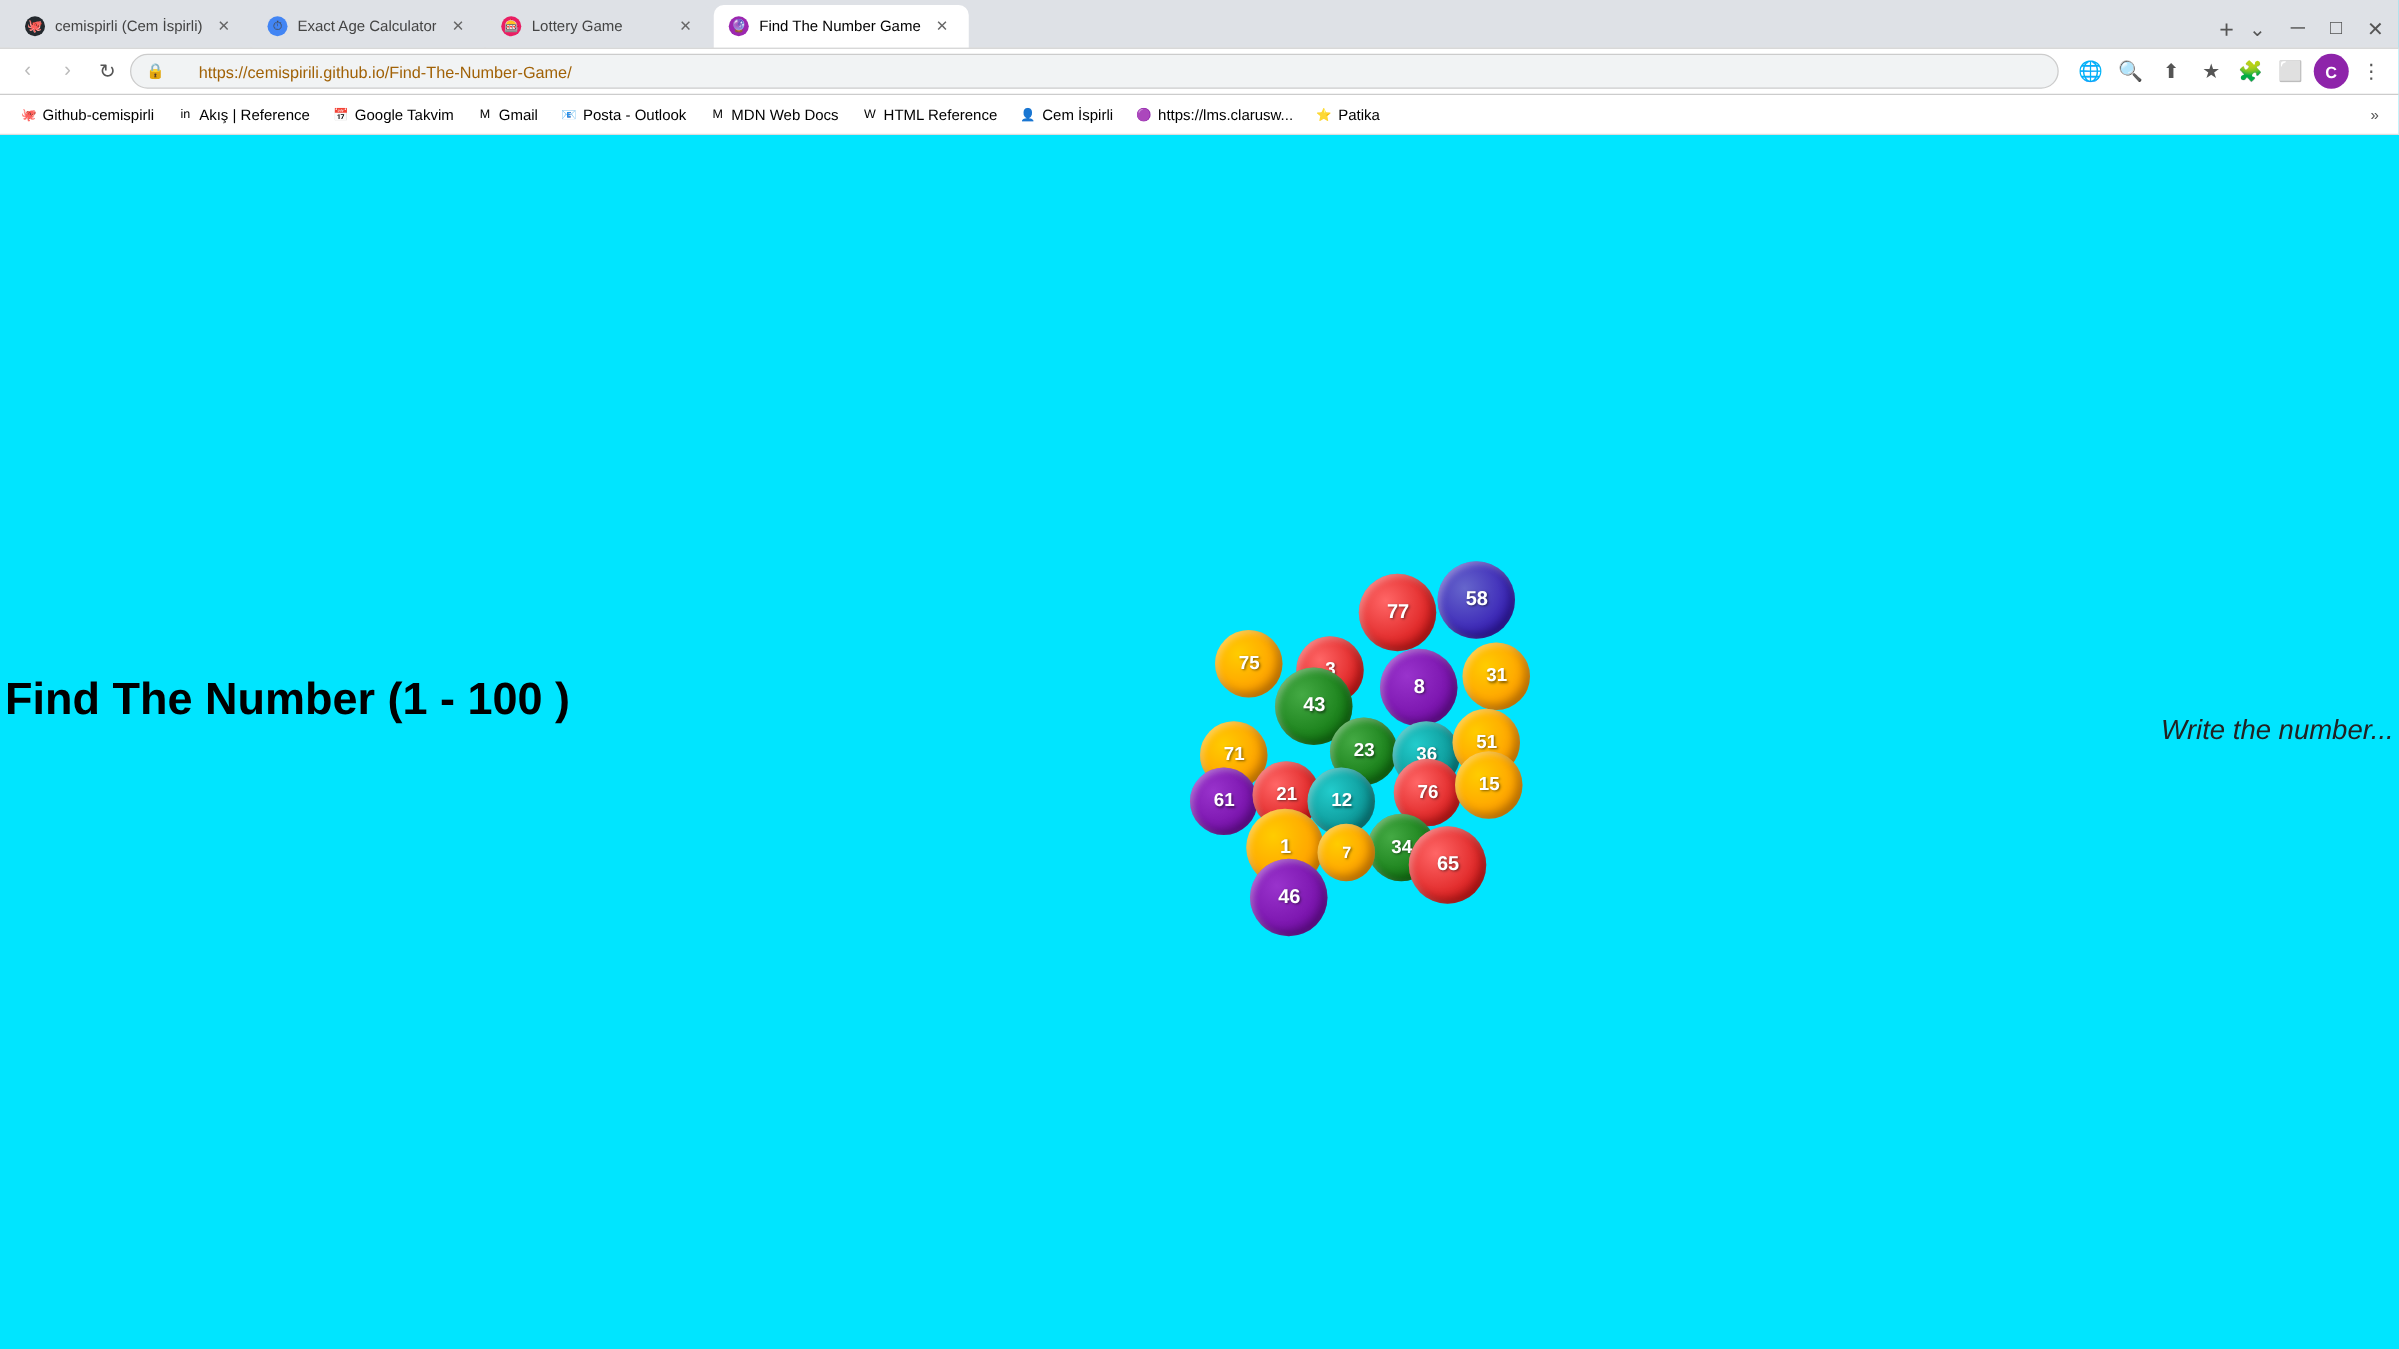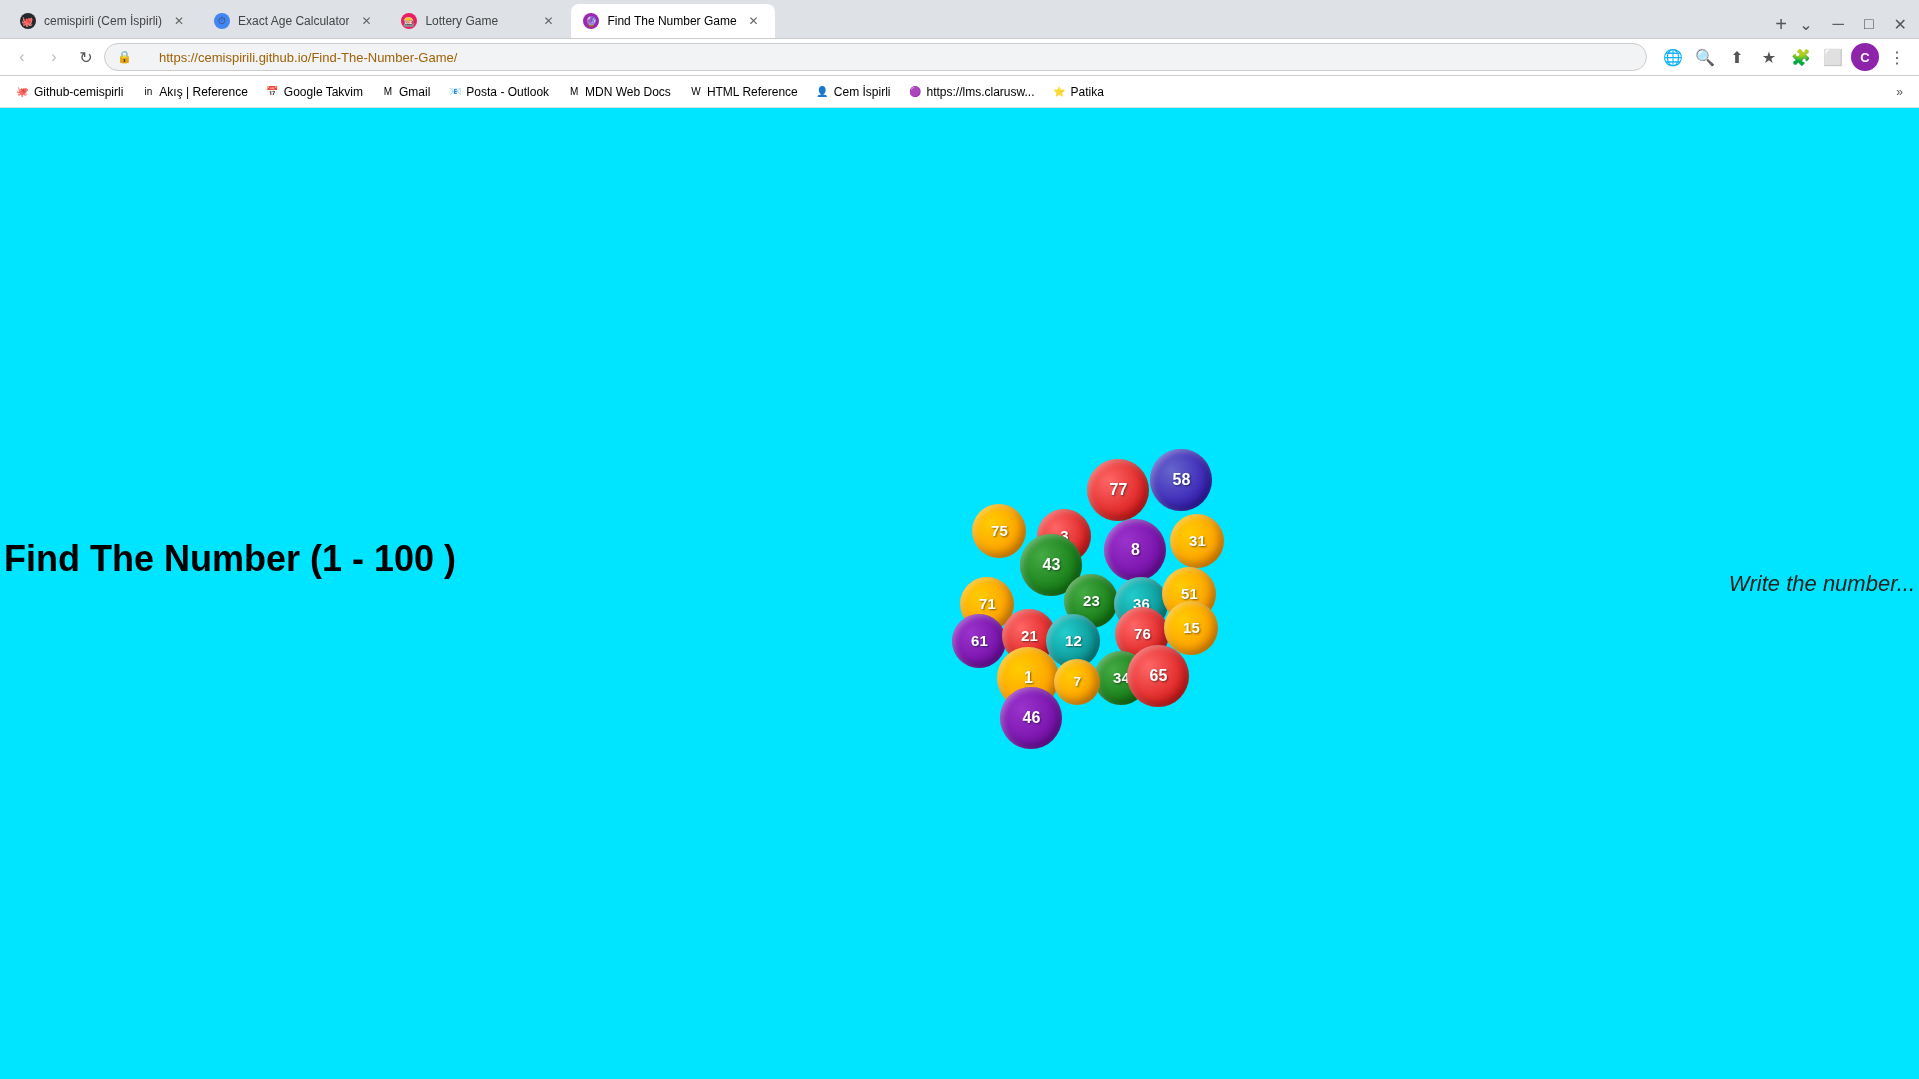--- a/index.html
+++ b/index.html
@@ -415,18 +415,18 @@
       <div class="ball teal medium" style="top: 148px; left: 172px;">36</div>
       <div class="ball orange medium" style="top: 138px; left: 220px;">51</div>
       <div class="ball purple medium" style="top: 185px; left: 10px;">61</div>
       <div class="ball red medium" style="top: 180px; left: 60px;">21</div>
       <div class="ball teal medium" style="top: 185px; left: 104px;">12</div>
       <div class="ball red medium" style="top: 178px; left: 173px;">76</div>
       <div class="ball orange medium" style="top: 172px; left: 222px;">15</div>
       <div class="ball orange large" style="top: 218px; left: 55px;">1</div>
       <div class="ball dark-green medium" style="top: 222px; left: 152px;">34</div>
       <div class="ball orange small" style="top: 230px; left: 112px;">7</div>
-      <div class="ball red large" style="top: 216px; left: 185px;">65</div>
+      <div class="ball red large" style="top: 232px; left: 185px;">65</div>
       <div class="ball purple large" style="top: 258px; left: 58px;">46</div>
     </div>
 
   <p class="game-prompt">Write the number...</p>
 </div>
 
 </body></html>

